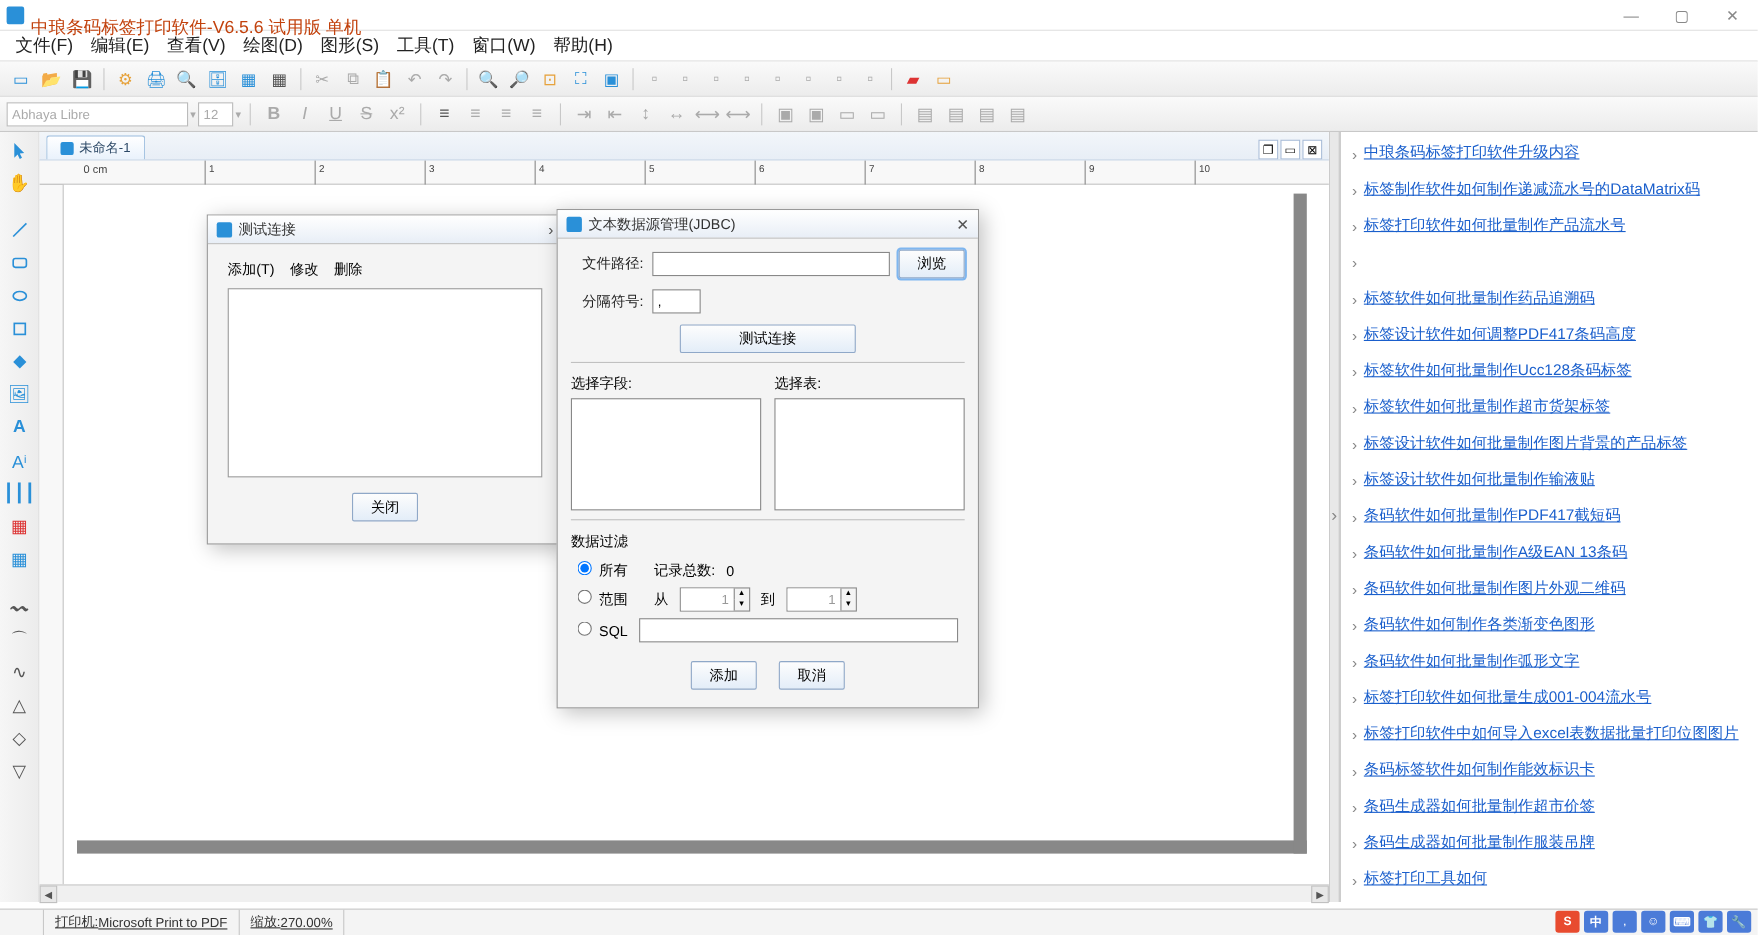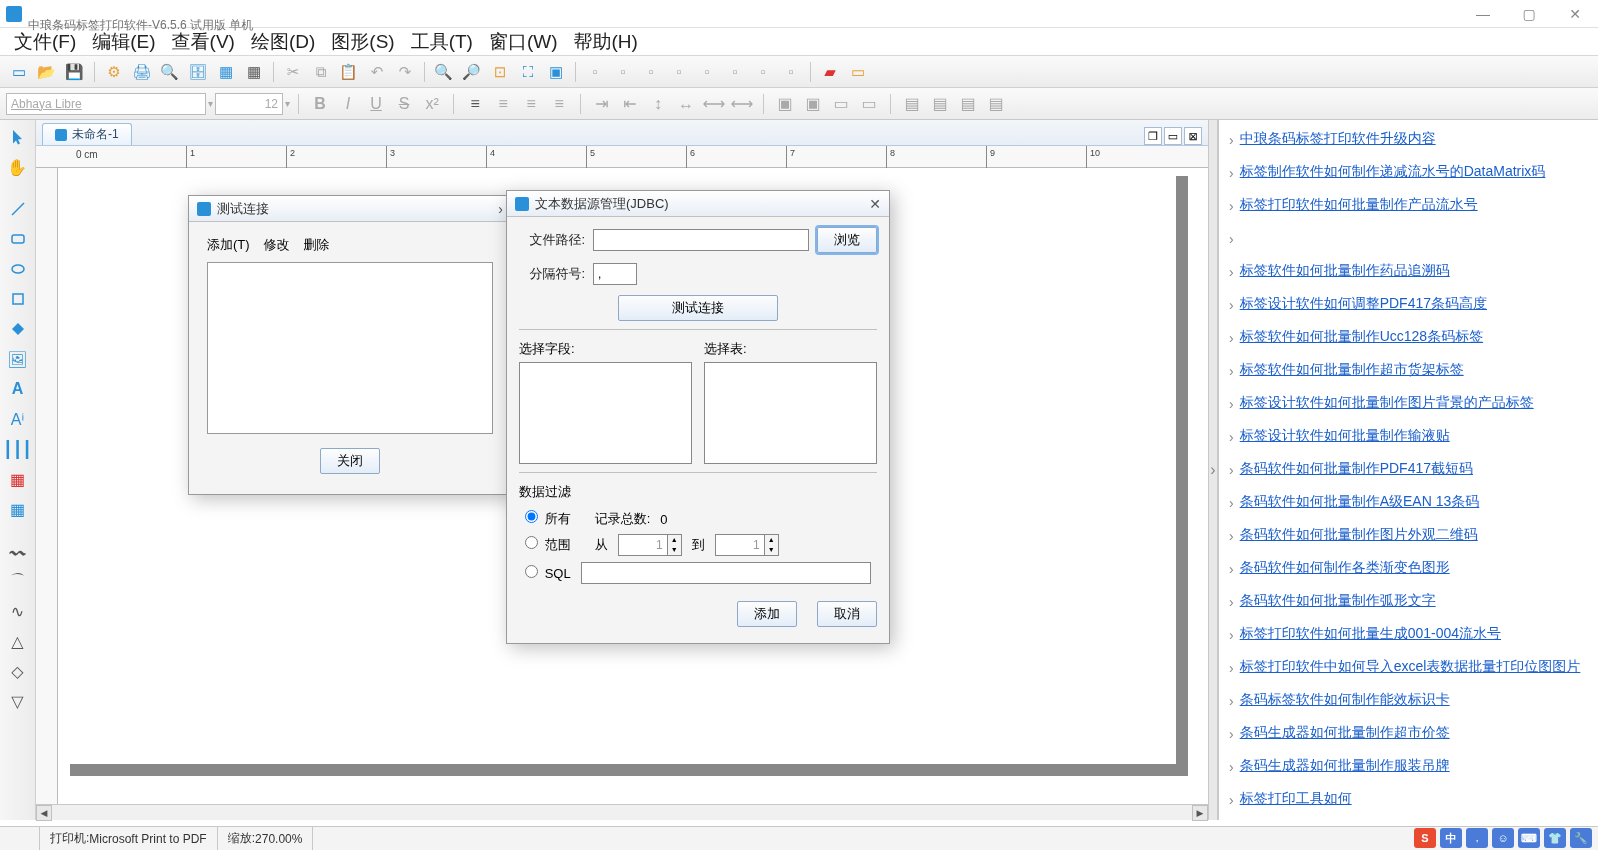--- a/index.html
+++ b/index.html
@@ -1,39 +1,39 @@
 <!DOCTYPE html>
 <html><head>
 <meta charset="utf-8">
 <style>
 * { box-sizing: border-box; margin: 0; padding: 0; font-family: "Microsoft YaHei", Arial, sans-serif; }
 body { background: #fff; width: 1598px; height: 850px; overflow: hidden; position: relative; }
 
 
 .titlebar { height: 28px; background: #fff; display: flex; align-items: center; padding-left: 6px; border-bottom: 1px solid #e0e0e0; }
 .titlebar .app-icon { width: 16px; height: 16px; background: #2a90d8; border-radius: 2px; margin-right: 6px; display:inline-block; }
-.titlebar .title { font-size: 12px; color: #737373; margin-top: 24px; }
+.titlebar .title { font-size: 16px; color: #c2410c; margin-top: 24px; }
 .titlebar .win-controls { margin-left: auto; display: flex; }
 .titlebar .win-btn { width: 46px; height: 28px; display: flex; align-items: center; justify-content: center; color: #888; font-size: 14px; cursor: pointer; }
 
 
-.menubar { height: 28px; display: flex; align-items: center; padding-left: 6px; font-size: 19px; color: #222; border-bottom: 1px solid #d8d8d8; }
+.menubar { height: 28px; display: flex; align-items: center; padding-left: 6px; font-size: 16px; color: #222; border-bottom: 1px solid #d8d8d8; }
 .menubar .menu-item { padding: 4px 8px; cursor: pointer; }
 
 
 .toolbar1 { height: 32px; background: linear-gradient(#fafafa,#ececec); display: flex; align-items: center; padding: 0 6px; gap:2px; border-bottom: 1px solid #d0d0d0; }
 .toolbar1 .sep { width:1px; height:20px; background:#c8c8c8; margin:0 4px; }
 .tbtn { width: 26px; height: 24px; display: flex; align-items: center; justify-content: center; border-radius:2px; cursor:pointer; }
 .tbtn span.gl { font-size:15px; }
 
 
 .toolbar2 { height: 32px; background: linear-gradient(#fafafa,#ececec); display: flex; align-items: center; padding: 0 6px; gap:2px; border-bottom: 1px solid #c8c8c8; }
 .toolbar2 select, .toolbar2 input { height: 22px; border: 1px solid #bbb; font-size: 12px; padding: 0 4px; color:#aaa; background:#fff; }
-.ffam { width: 200px; text-decoration: underline; }
-.fsize { width: 68px; text-align: right; }
+.ffam { width: 165px; }
+.fsize { width: 32px; }
 
 
 .main-area { position: absolute; top: 120px; bottom: 30px; left: 0; right: 0; display: flex; }
 
 
 .vtoolbar { width: 36px; background: linear-gradient(90deg,#f6f6f6,#ececec); border-right:1px solid #d0d0d0; display:flex; flex-direction:column; align-items:center; padding-top:4px; gap:4px; }
 .vbtn { width: 26px; height: 26px; display:flex; align-items:center; justify-content:center; cursor:pointer; border-radius:2px; }
 .vbtn svg { width:16px; height:16px; }
 
 
@@ -85,30 +85,30 @@
 .btn { border:1px solid #8fa8c8; background:linear-gradient(#fdfdfd,#e3edf8); padding:3px 16px; font-size:13px; cursor:pointer; border-radius:2px; }
 .btn.primary { box-shadow:0 0 0 2px #7fb6ef; }
 .num-spin { display:inline-flex; align-items:center; border:1px solid #888; height:22px; }
 .num-spin input { border:none; width:48px; text-align:right; height:20px; font-size:12px; padding-right:4px; color:#999; }
 .num-spin .spinbtns { display:flex; flex-direction:column; width:14px; }
 .num-spin .spinbtns span { height:10px; font-size:7px; line-height:10px; text-align:center; border-left:1px solid #888; cursor:pointer; }
 .listbox { background:#fff; border:1px solid #888; height:102px; }
 .sect { border-top:1px solid #c0c0c0; margin-top:8px; padding-top:10px; }
 .radio-row { display:flex; align-items:center; gap:10px; padding:3px 6px; }
 .radio-row input[type=radio] { margin-right:3px; }
-.btn-row { display:flex; justify-content:flex-end; gap:20px; margin-top:14px; padding-bottom:6px; }
+.btn-row { display:flex; justify-content:center; gap:20px; margin-top:14px; padding-bottom:6px; }
 
 
 .hscroll { height:16px; background:#f0f0f0; border-top:1px solid #c8c8c8; position:relative; }
 .hscroll .arrow { width:16px; height:16px; display:flex; align-items:center; justify-content:center; position:absolute; top:0; border:1px solid #c0c0c0; background:#e8e8e8; font-size:9px; color:#555; cursor:pointer; }
 .hscroll .arrow.l { left:0; }
 .hscroll .arrow.r { right:0; }
 
 
-.statusbar { position:absolute; left:0; right:0; bottom:0; height:24px; background:#f4f4f4; border-top:1px solid #c8c8c8; display:flex; align-items:center; font-size:12px; color:#333; }
+.statusbar { position:absolute; left:0; right:0; bottom:0; height:24px; background:#f4f4f4; border-top:1px solid #c8c8c8; display:flex; align-items:center; font-size:12px; color:#333;text-decoration:underline; }
 .statusbar .cell { padding:0 10px; border-right:1px solid #c8c8c8; height:100%; display:flex; align-items:center; }
 
 
 .tray { position:absolute; right:6px; bottom:0; height:24px; display:flex; align-items:center; gap:4px; font-size:12px; }
 .tray .tb { width:22px; height:20px; border-radius:3px; display:flex; align-items:center; justify-content:center; color:#fff; font-size:11px; font-weight:bold; }
 </style>
 </head>
 <body>
 
 <div class="titlebar">

